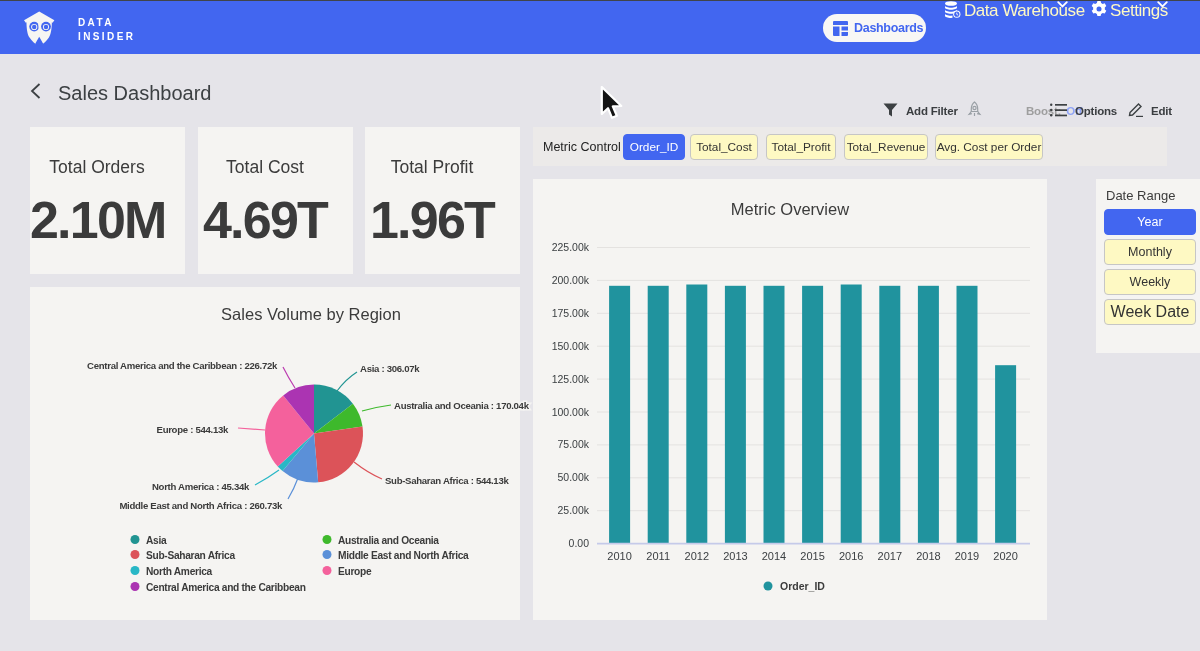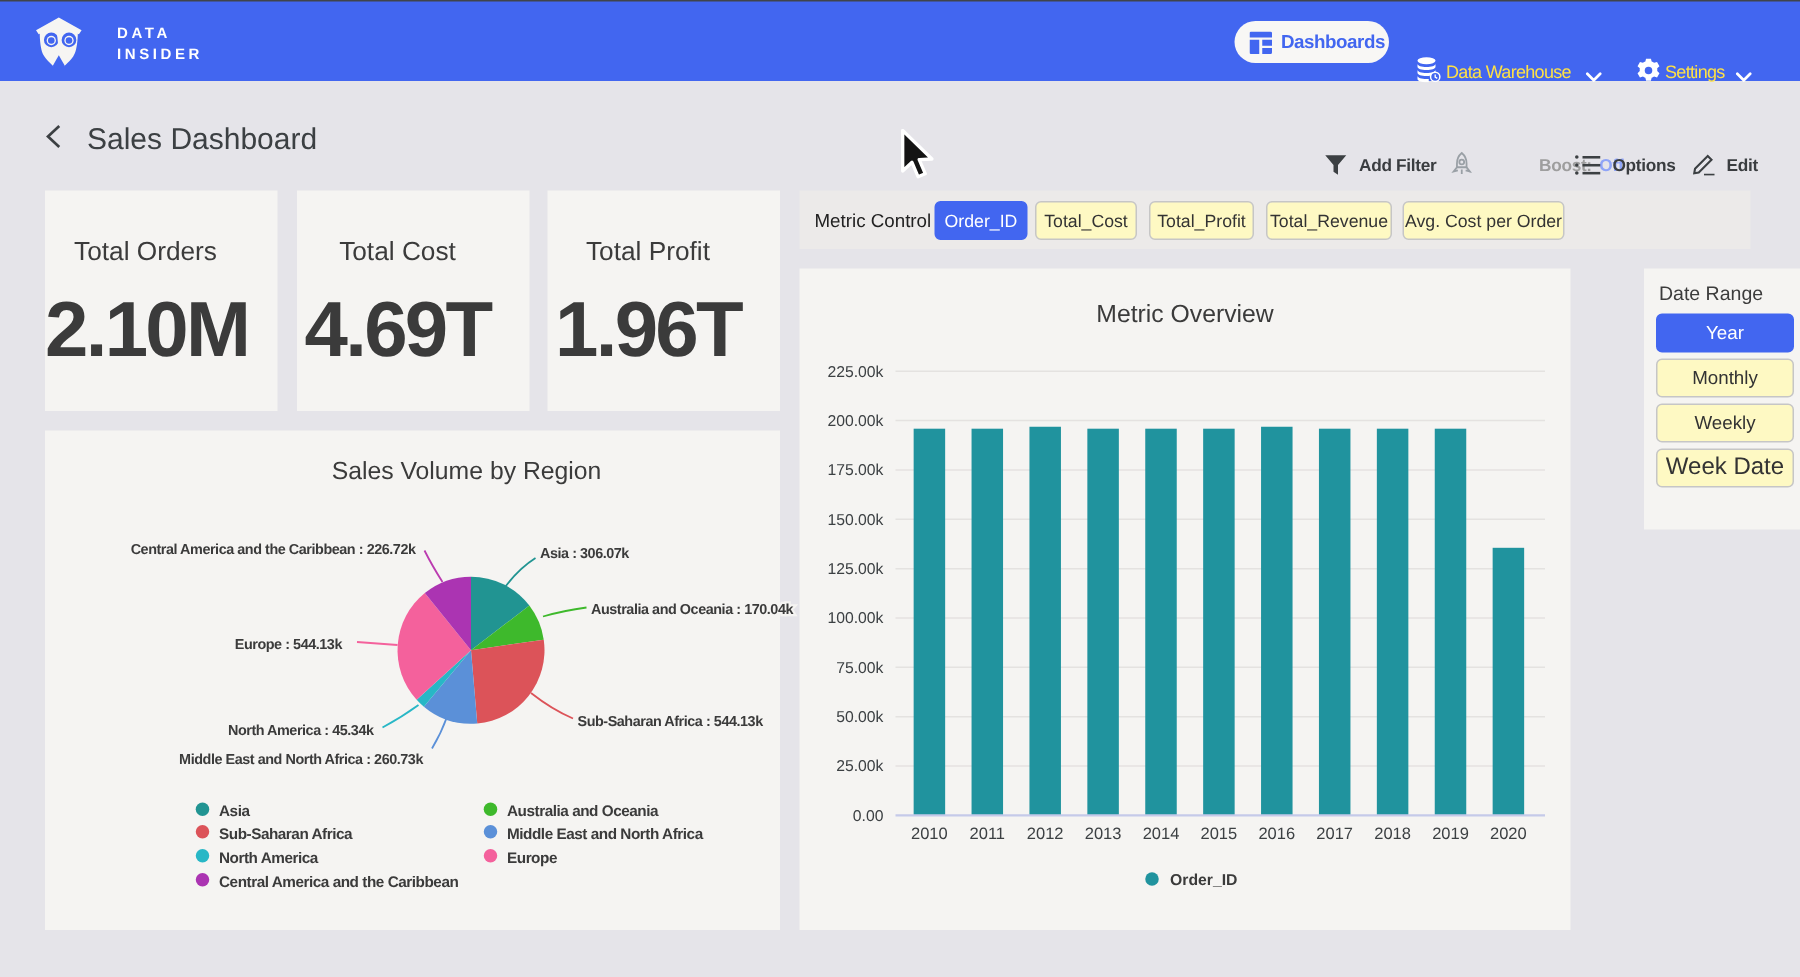--- a/index.html
+++ b/index.html
@@ -3,21 +3,21 @@
 <meta charset="utf-8">
 <style>
 * { margin:0; padding:0; box-sizing:border-box; }
 html,body { width:1200px; height:651px; overflow:hidden; }
 body { font-family:"Liberation Sans", sans-serif; background:#e5e4e9; position:relative; }
 .topbar { position:absolute; left:0; top:0; width:1200px; height:54px; background:#4266f0; border-top:1px solid #40444a; }
 .logo { position:absolute; left:22px; top:8px; }
 .logotxt { position:absolute; left:62px; top:15px; color:#fff; font-size:10px; font-weight:bold; letter-spacing:2.4px; line-height:14px;margin-left:16px; }
 .pill { position:absolute; left:823px; top:13px; width:103px; height:28px; background:#f8f7f5; border-radius:14px; display:flex; align-items:center; padding-left:10px; }
 .pill span { color:#4266f0; font-size:12.5px; font-weight:bold; letter-spacing:-0.3px; margin-left:6px; }
-.nav { position:absolute; top:0; height:54px; display:flex; align-items:flex-end; color:#fde047; font-size:12px; font-weight:normal; letter-spacing:-0.45px; }
+.nav { position:absolute; top:0; height:54px; display:flex; align-items:flex-start; color:#fef9c3; font-size:17px; font-weight:normal; letter-spacing:-0.45px; }
 .titlebar { position:absolute; left:0; top:55px; width:1200px; height:72px;text-decoration:underline; }
 .backchev { position:absolute; left:28px; top:27px; }
 .pagetitle { position:absolute; left:58px; top:27px; font-size:20px; color:#3c4043; }
 .tb { position:absolute; top:44px; height:18px; display:flex; align-items:flex-end; font-size:11.5px; font-weight:bold; letter-spacing:-0.2px; color:#3a3d40; }
 .card { position:absolute; background:#f5f4f2; }
 .kpi { width:155px; height:147px; text-align:center; padding-right:21px; }
 .kpi .t { margin-top:30px; font-size:17.5px; color:#3b3b3b; }
 .kpi .v { margin-top:12px; font-size:52px; font-weight:bold; color:#3b3b3b; letter-spacing:-1.8px; }
 .btn { position:absolute; background:#fef9c3; border:1px solid #c6c6c6; border-radius:4px; font-size:11.8px; color:#333; display:flex; align-items:center; justify-content:center; white-space:nowrap; font-family:"Liberation Sans", sans-serif; }
 .btn.sel { background:#4266f0; border-color:#4266f0; color:#fff; }

